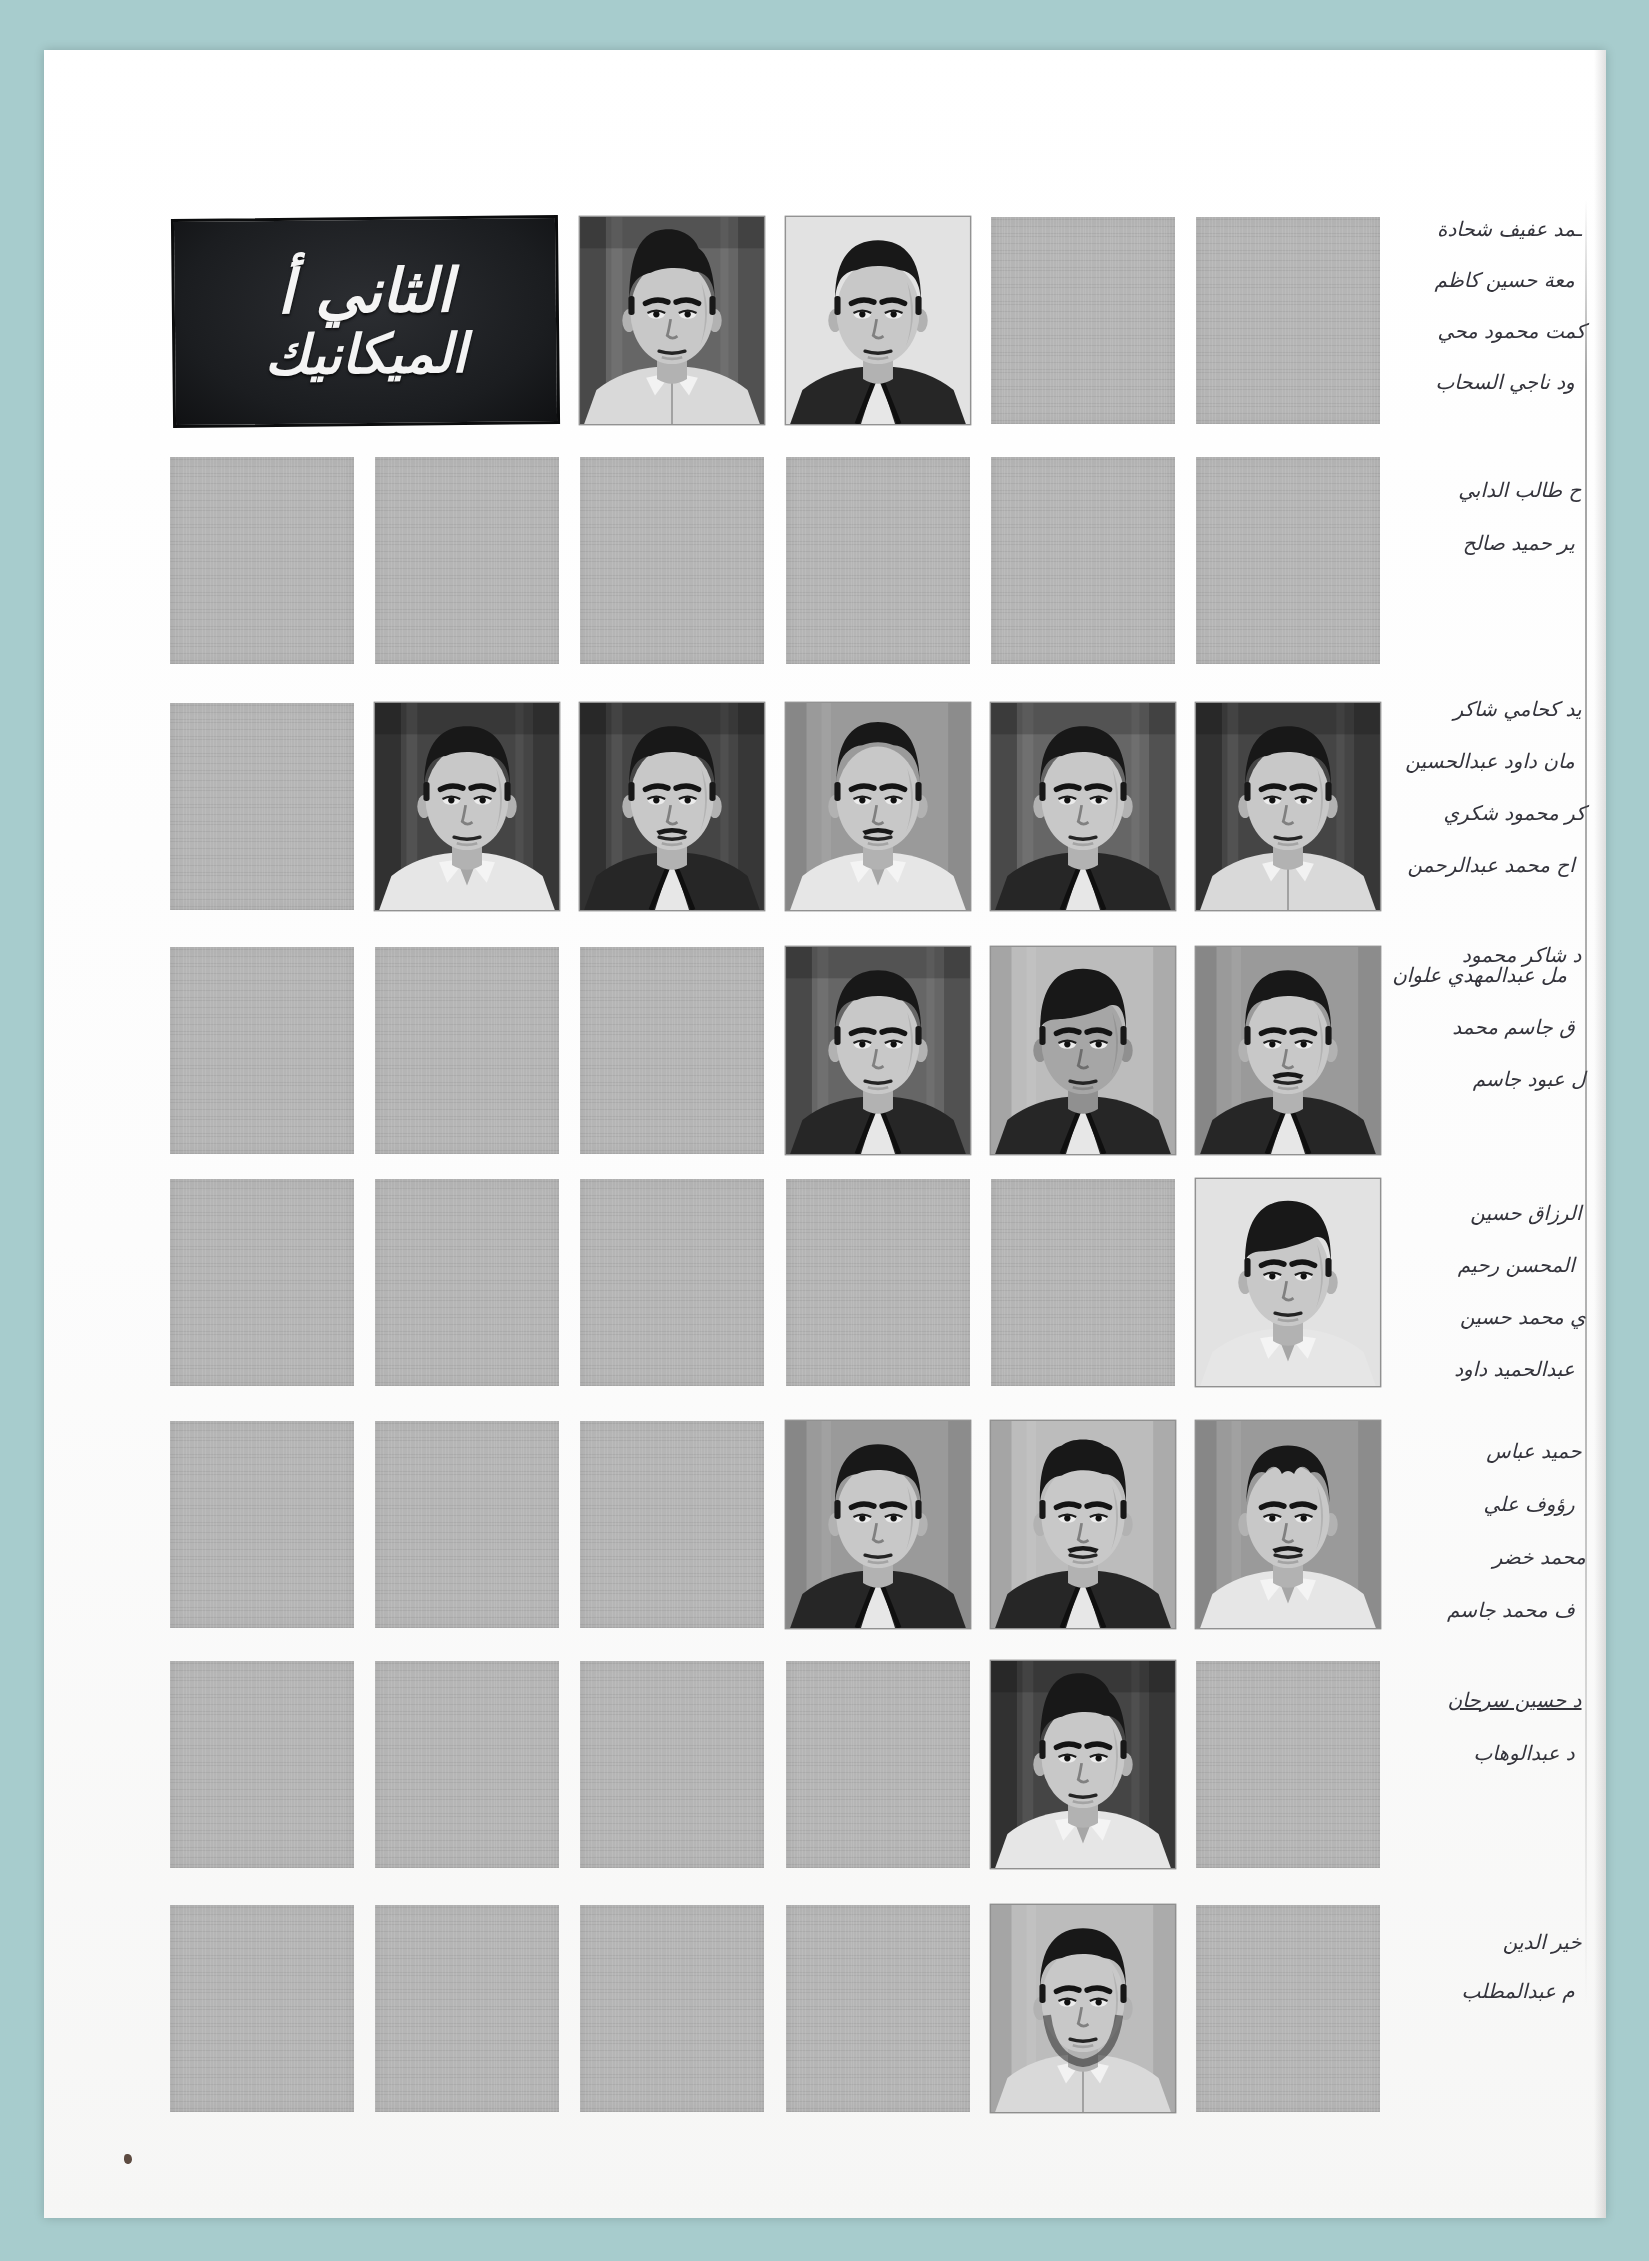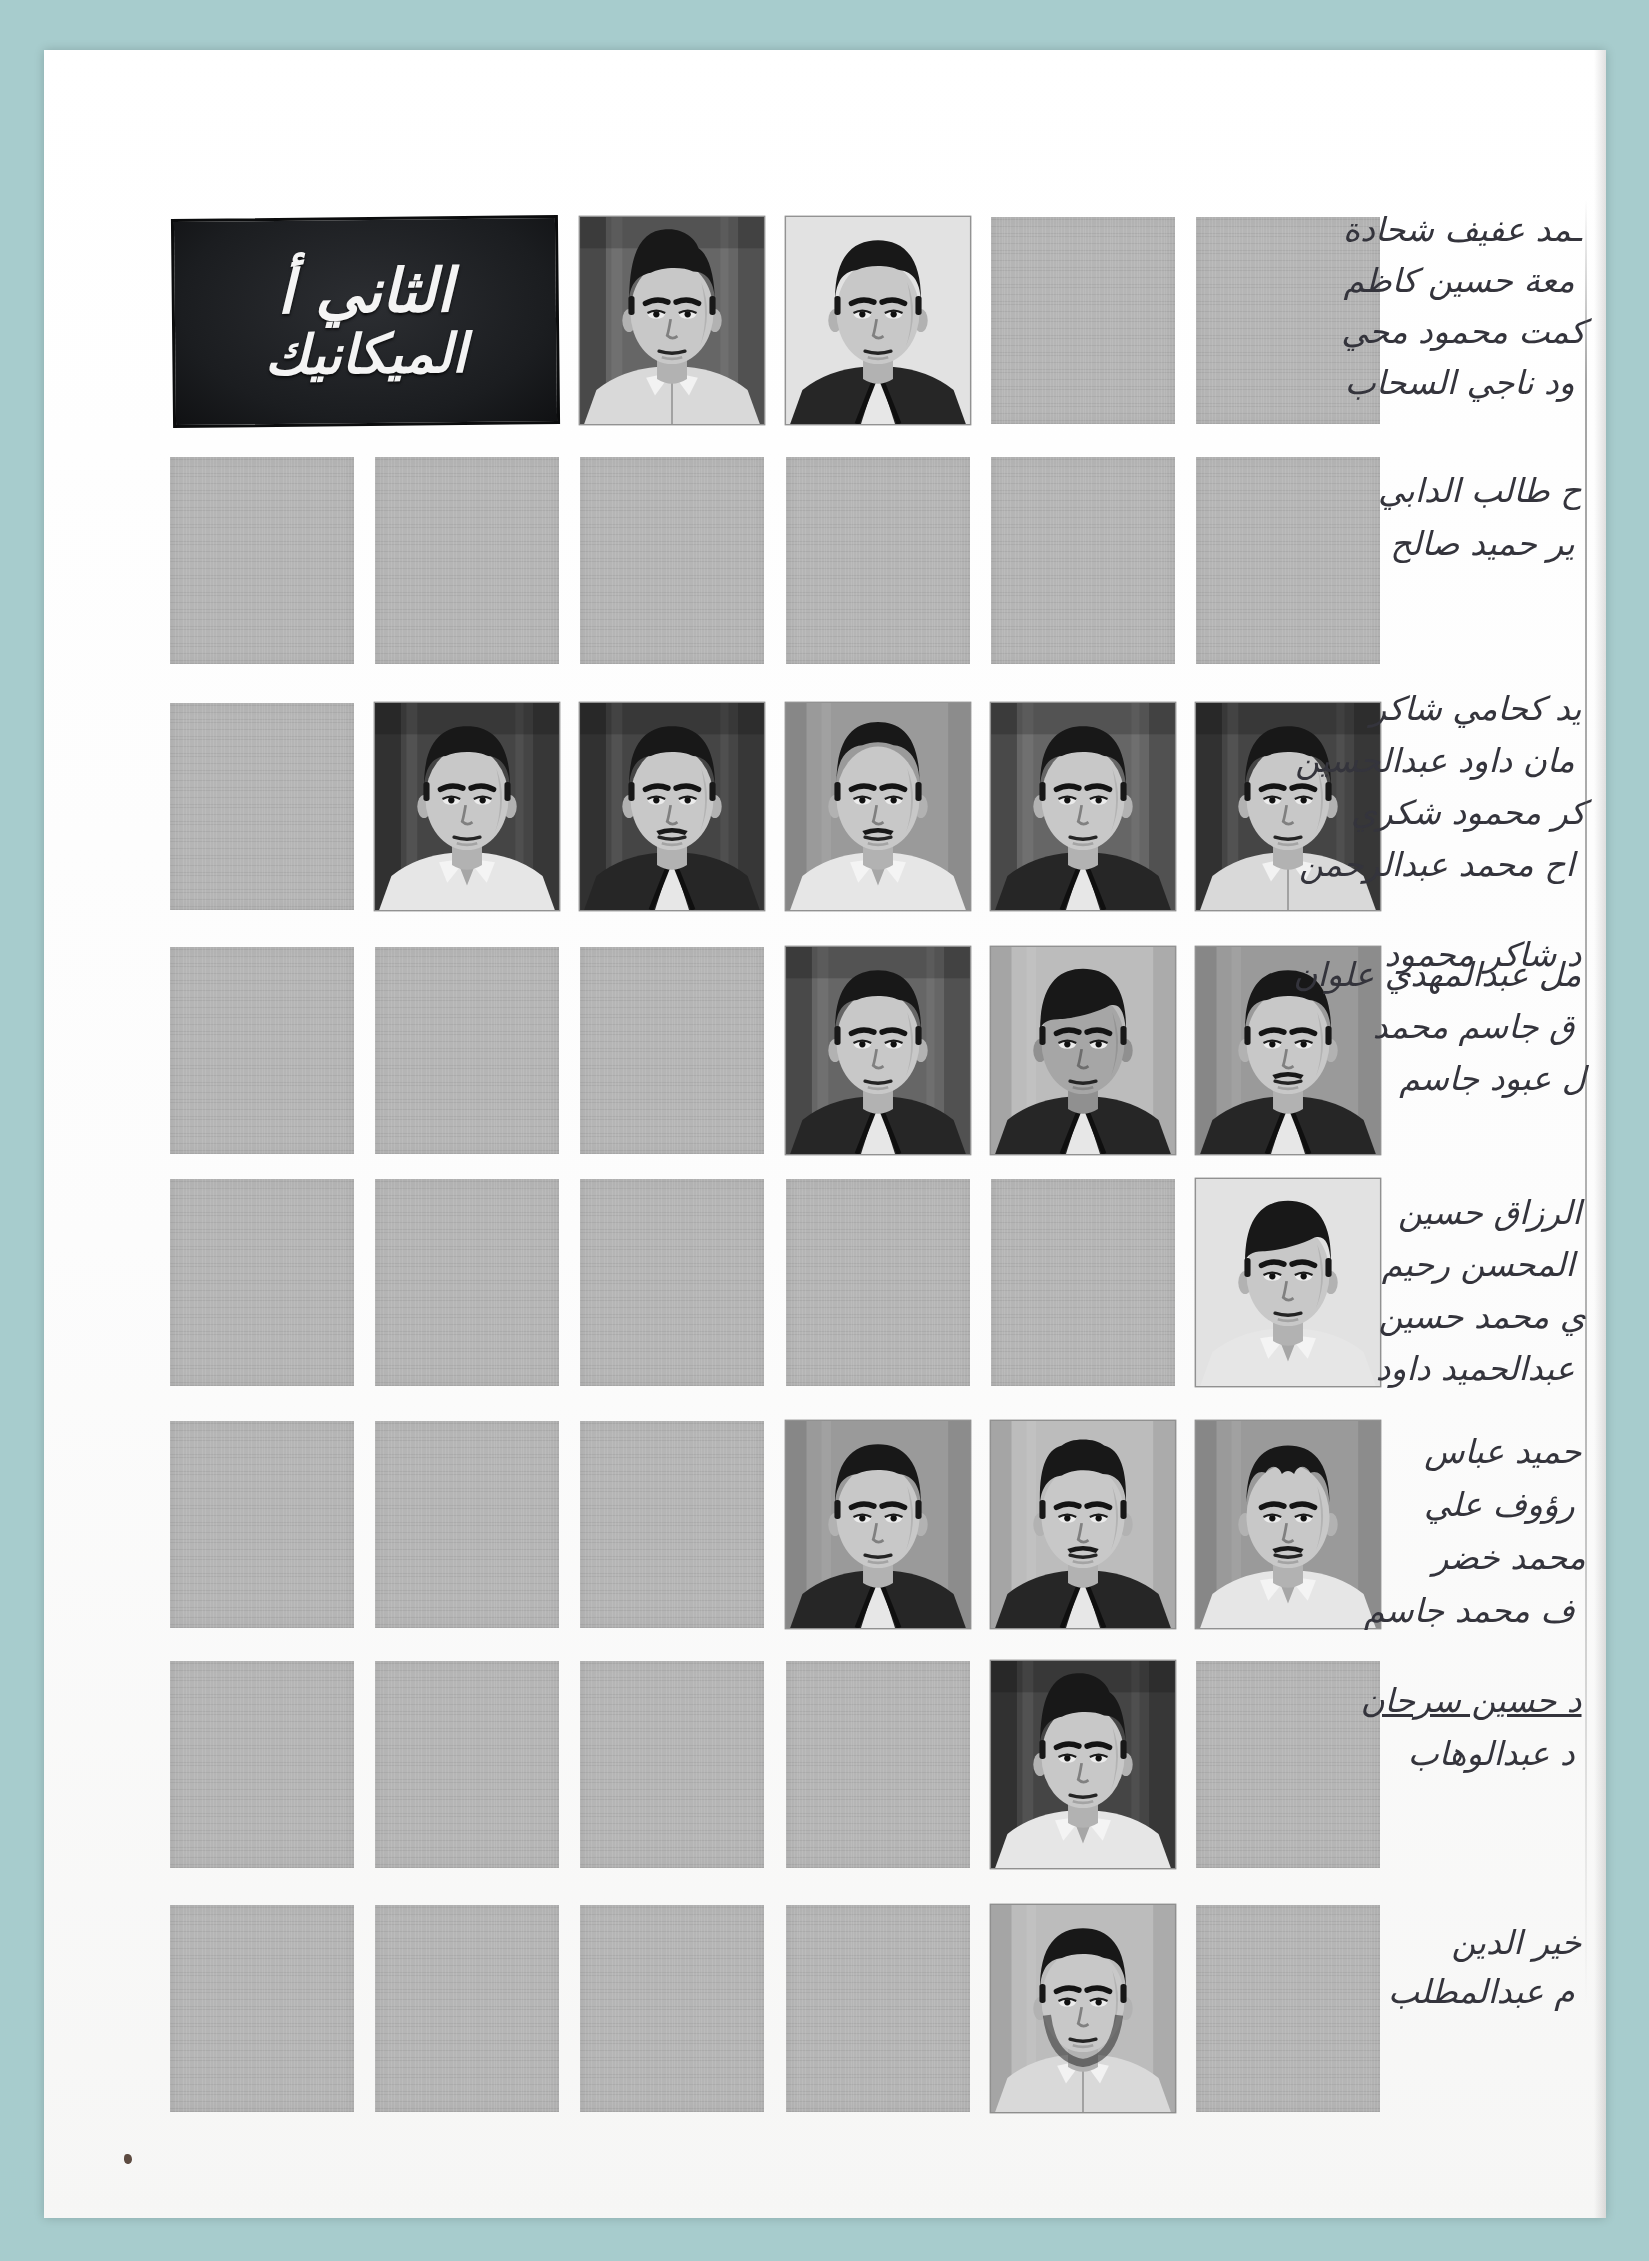--- a/index.html
+++ b/index.html
@@ -28,21 +28,21 @@
   .photo{box-shadow:0 0 0 1.4px rgba(15,15,15,.45);overflow:hidden;background:#888;}
   .photo svg{display:block;}
   .placeholder{background-color:#b5b5b5;
         background-image:
           repeating-linear-gradient(90deg,rgba(255,255,255,.09) 0 0.7px,rgba(0,0,0,0) 0.7px 2.7px),
           repeating-linear-gradient(0deg,rgba(0,0,0,.055) 0 0.7px,rgba(0,0,0,0) 0.7px 3.4px);
         box-shadow:inset 0 0 16.3px rgba(0,0,0,.06);}
   .names-col{position:absolute;right:20.4px;top:0;width:204px;height:100%;}
   .name-group{position:absolute;right:4.1px;width:204px;direction:rtl;text-align:right;
         color:#34343c;}
-  .name-line{font-size:33px;white-space:nowrap;font-style:italic;}
+  .name-line{font-size:20px;white-space:nowrap;font-style:italic;}
   .name-line:nth-child(even){transform:translateX(-6.8px);}
   .name-line:nth-child(3){transform:translateX(4.1px);}
 </style>
 </head>
 <body>
 
 <div class="root">
   <div class="page">
 
     <div class="title-box">

